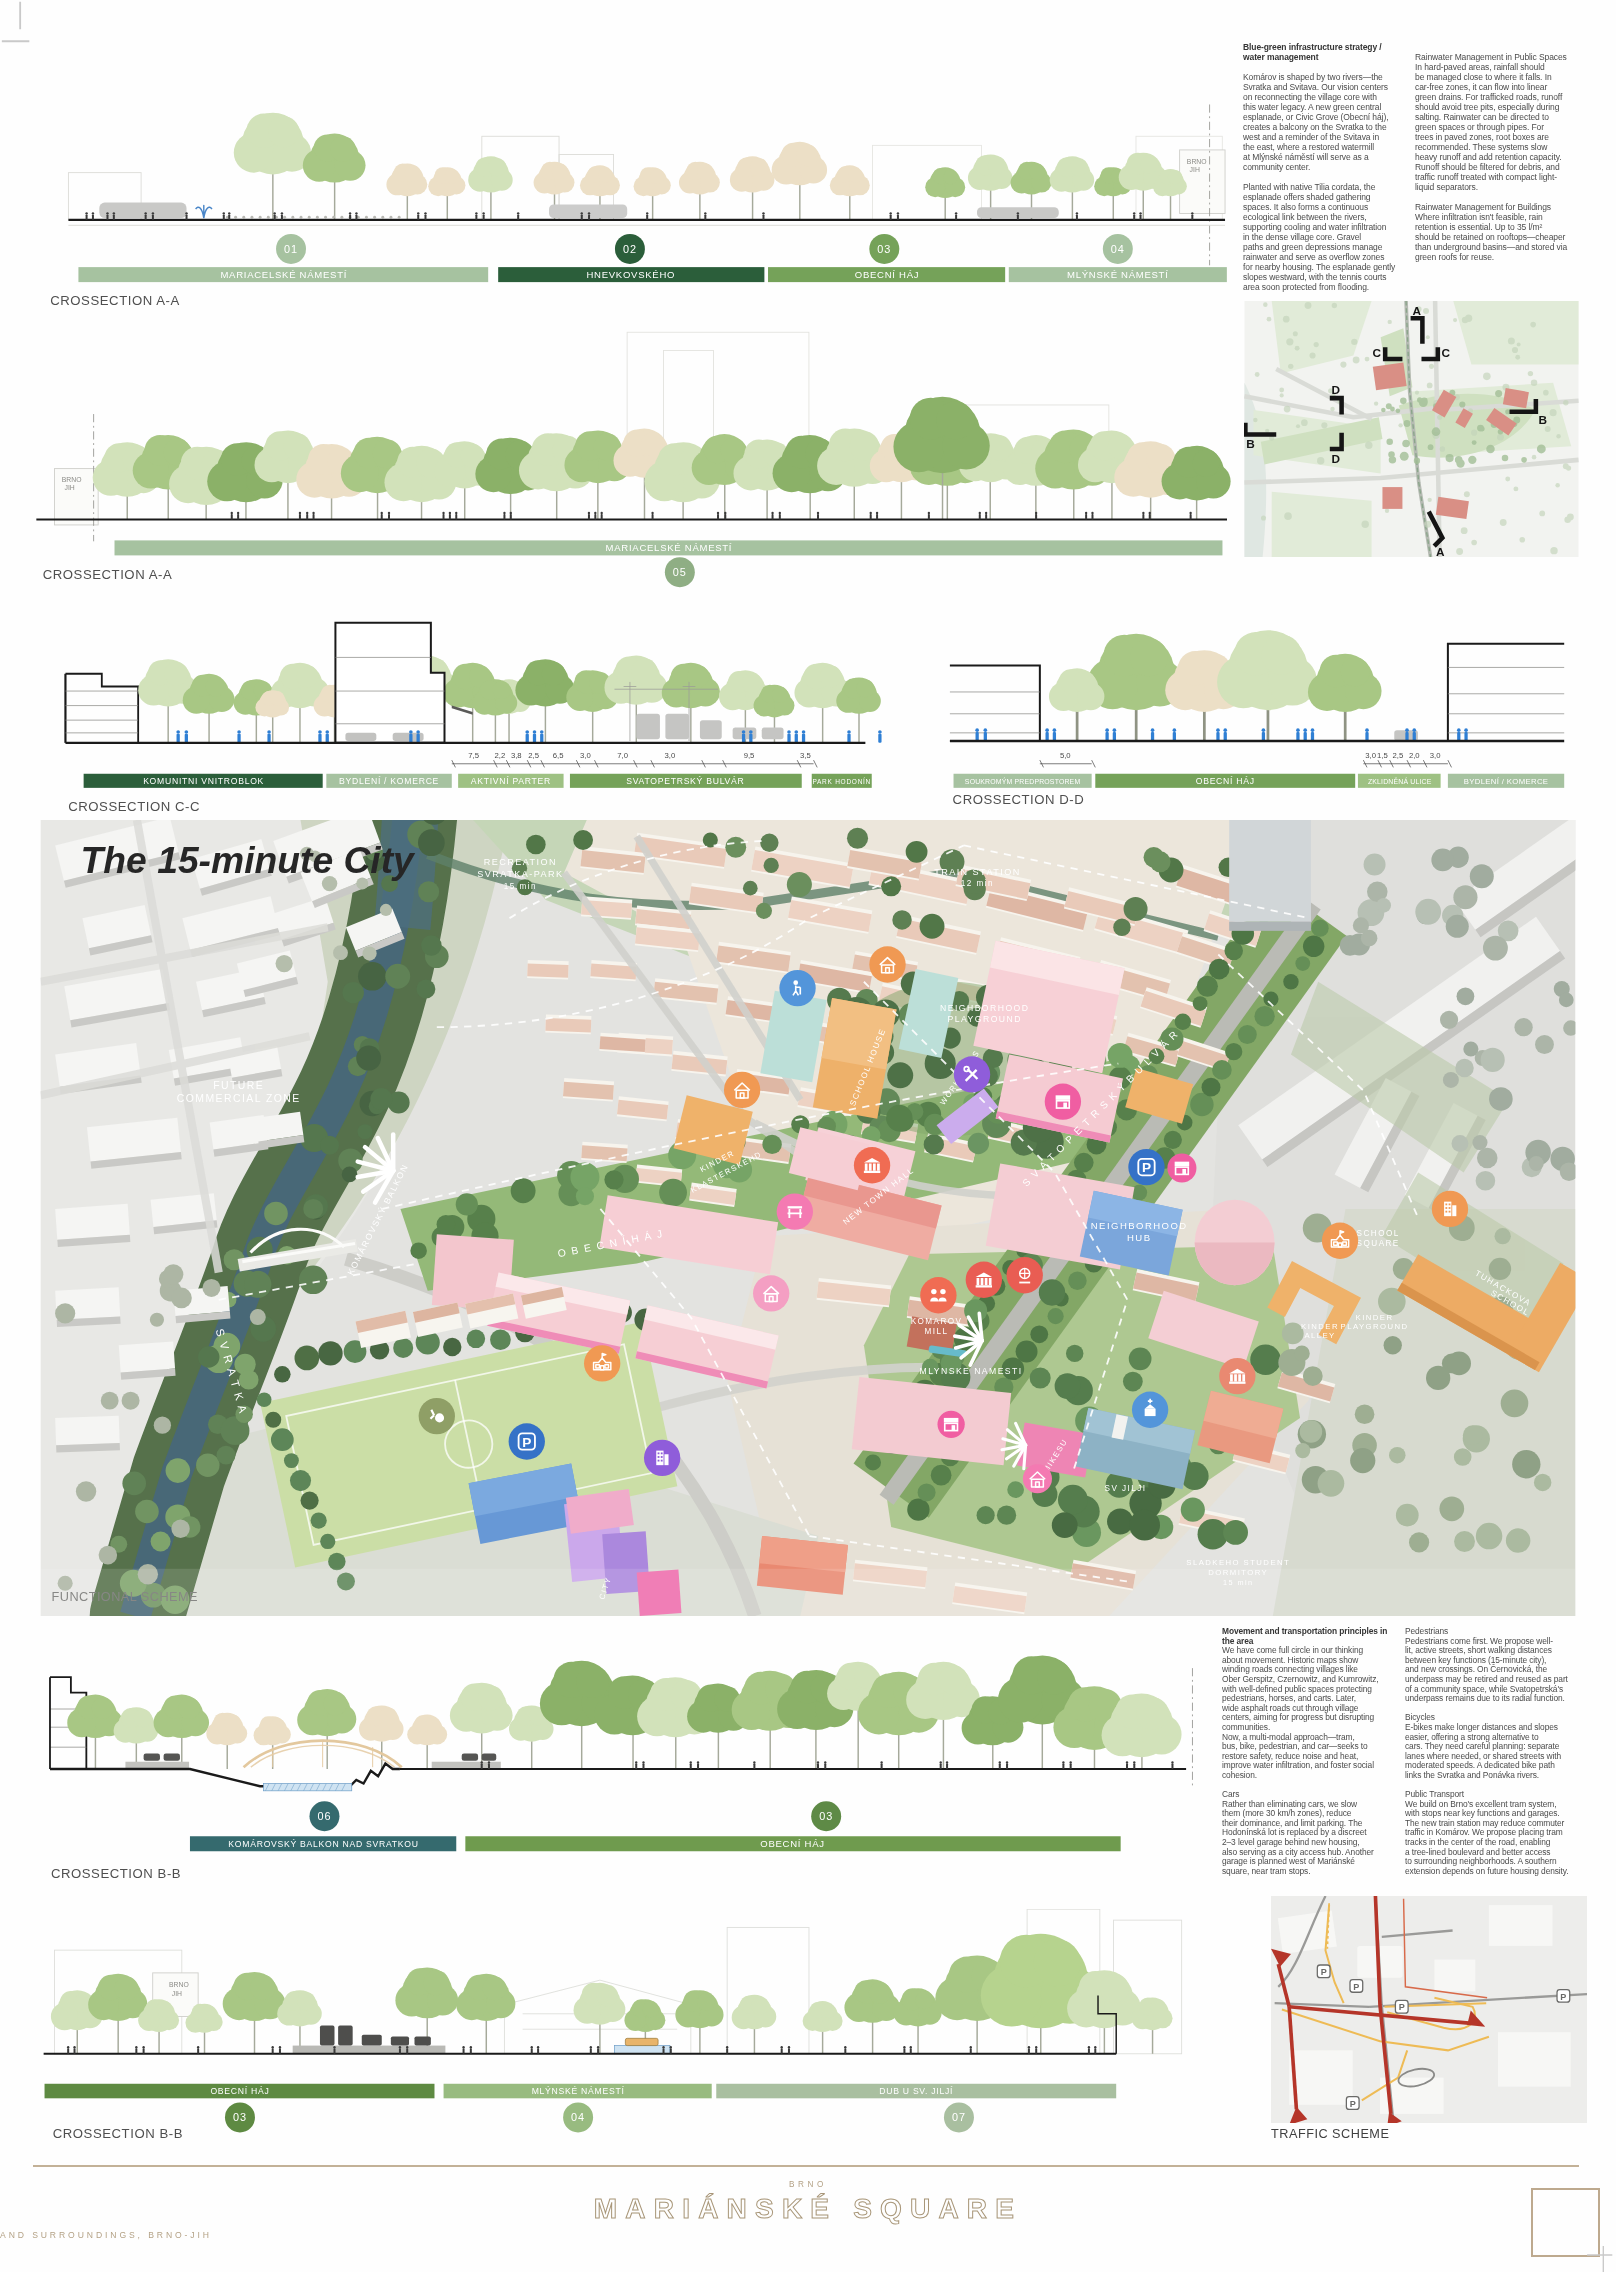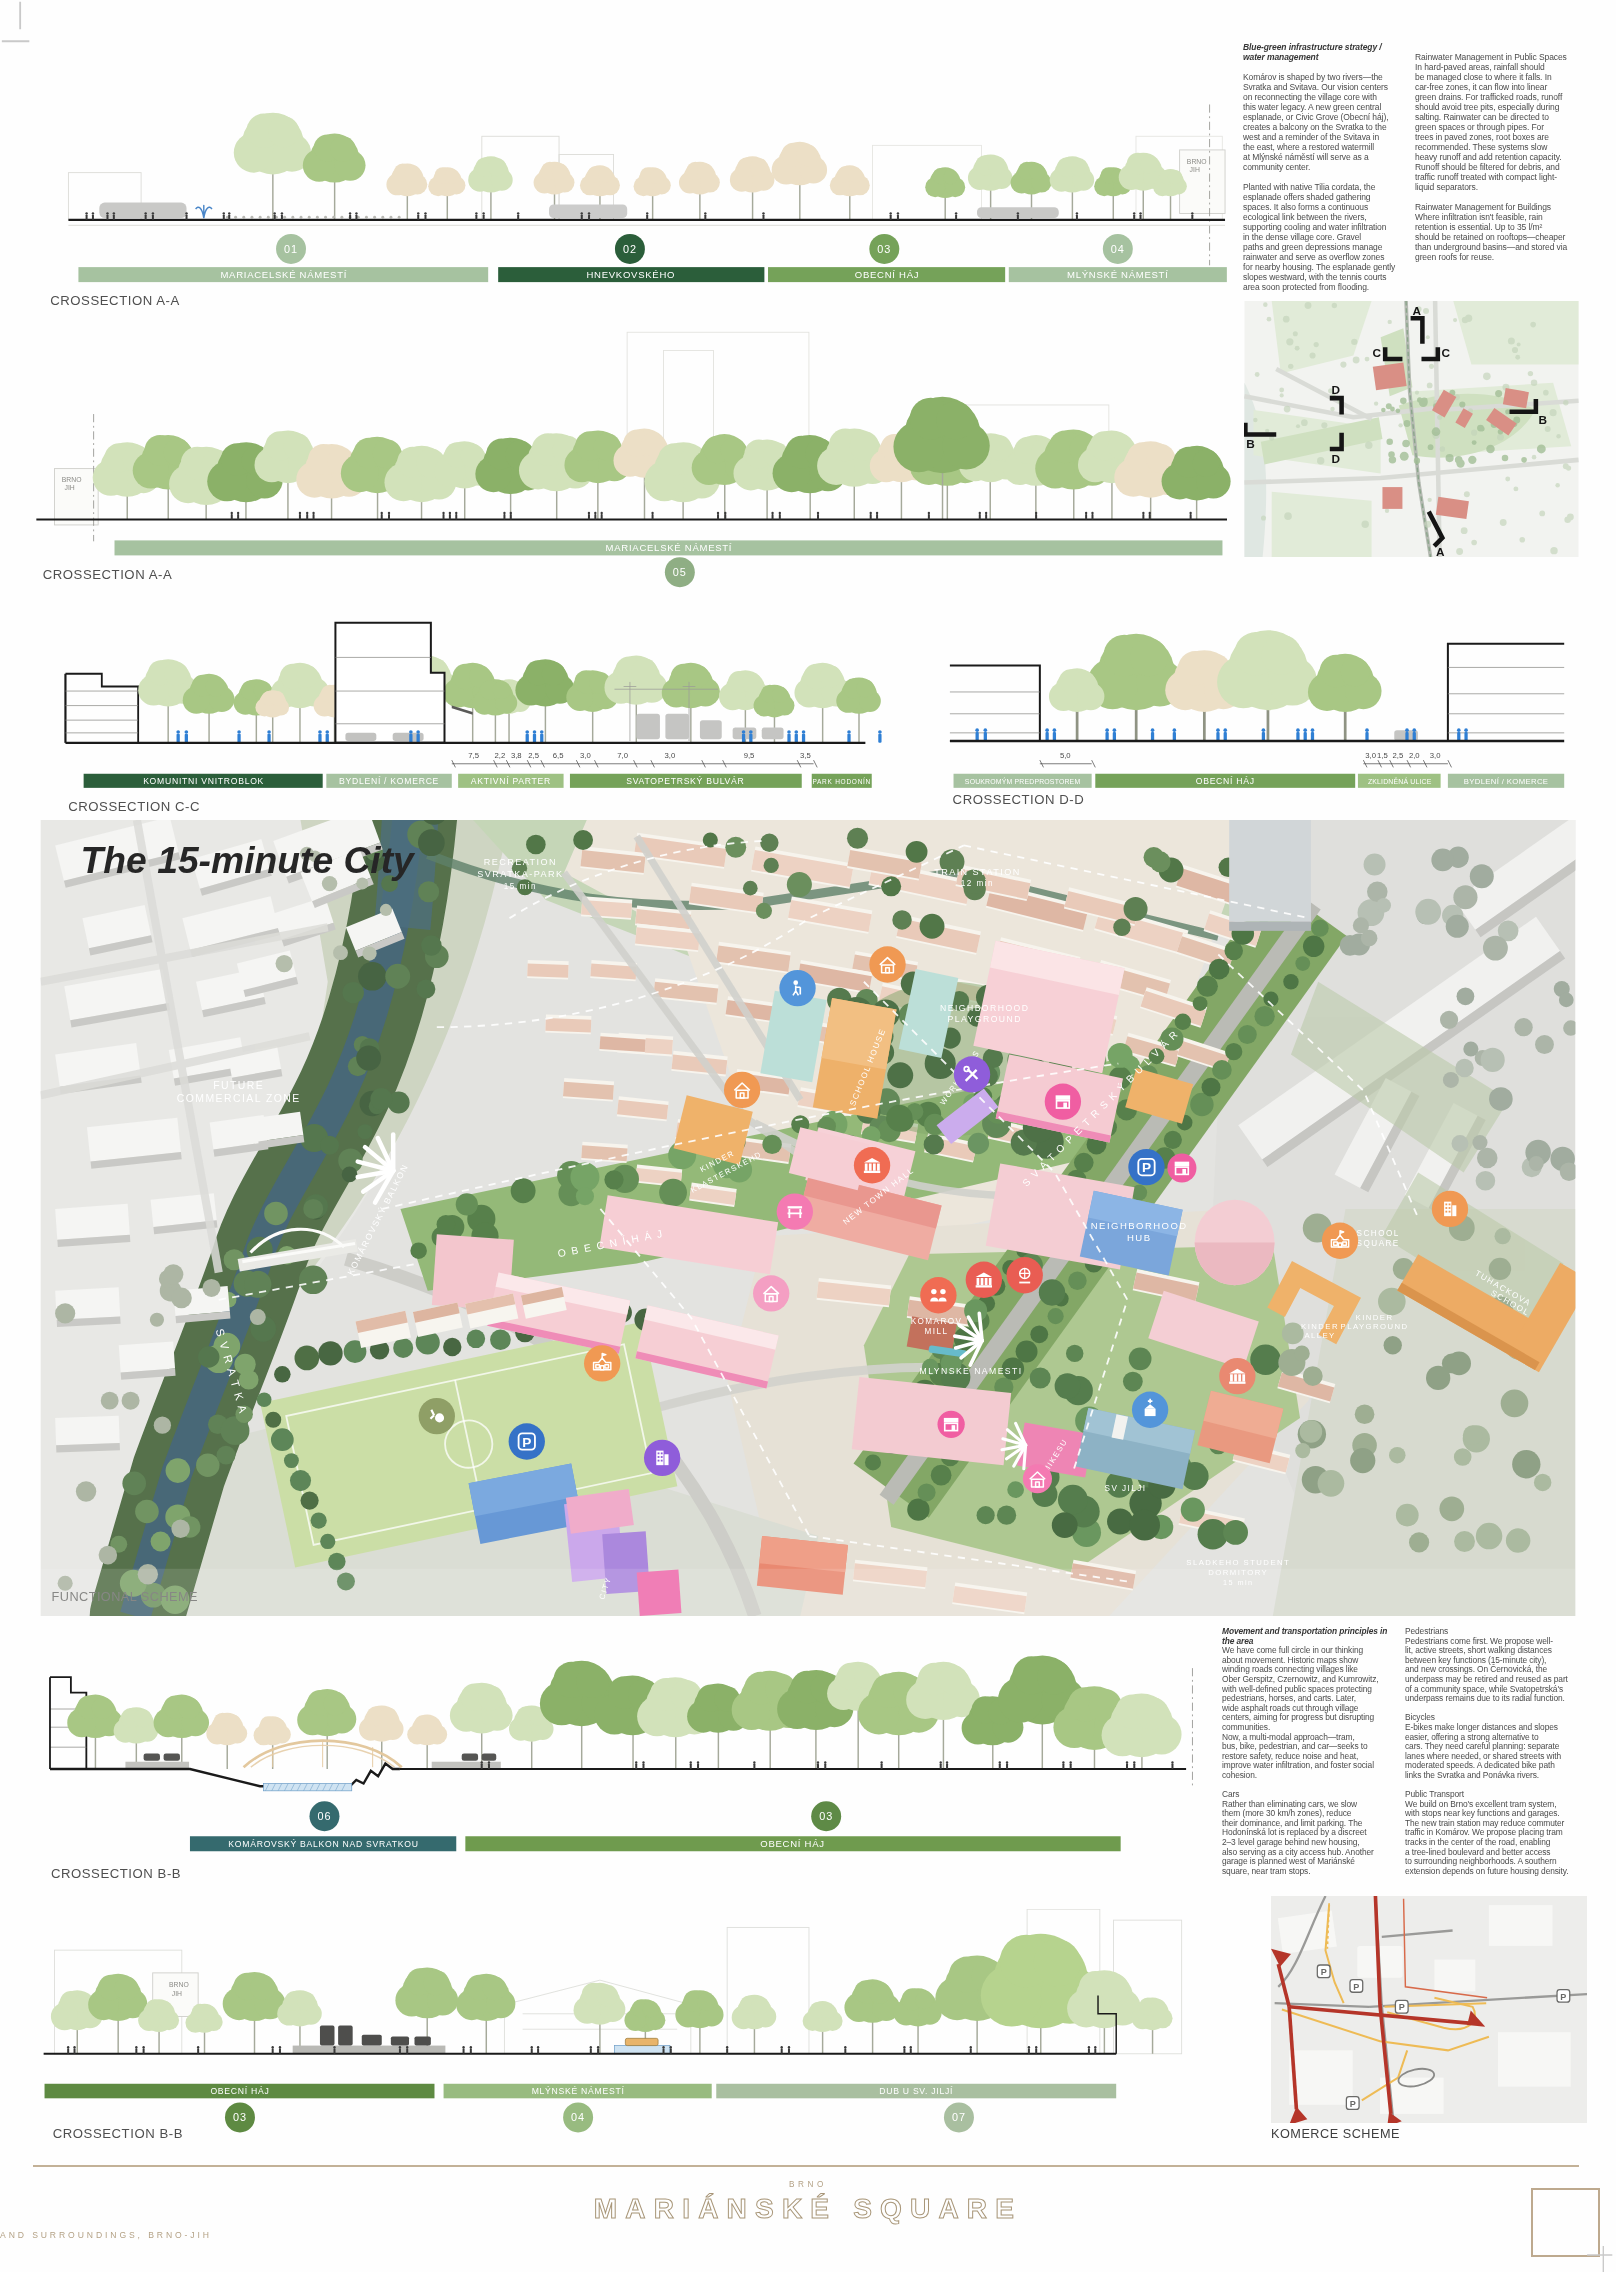--- a/index.html
+++ b/index.html
@@ -1,16 +1,16 @@
 <!DOCTYPE html>
 <html style="font-size:14.5px"><head><meta charset="utf-8"><style>
 html,body{margin:0;padding:0;}
 #board{position:relative;width:1616px;height:2273px;background:#fefefe;overflow:hidden;font-family:"Liberation Sans",sans-serif;}
 .tcol{position:absolute;font-size:8.5px;line-height:10px;color:#4b4b4b;letter-spacing:-0.1px;}
-.tcol b{color:#353535;font-style:italic;}
+.tcol b{color:#353535;}
 svg{position:absolute;display:block;}
 svg text{font-family:"Liberation Sans",sans-serif;}
 </style></head><body>
 <div id="board">
 
 <svg style="left:0;top:0" width="55" height="55" viewBox="0 0 60 60">
       <path d="M2 45 H32 M22 2 V32" stroke="#c9c9c9" stroke-width="2" fill="none"></path>
     </svg>
 
 <svg style="left:0;top:0" width="1616" height="318" viewBox="0 0 1778 350">
@@ -3538,21 +3538,21 @@
 <g>
         <rect x="315" y="103" width="14" height="14" rx="3" fill="#fff" stroke="#6a6a68" stroke-width="1.4"></rect>
         <text x="322" y="114" text-anchor="middle" font-size="10" font-weight="bold" fill="#6a6a68">P</text>
       </g>
 <g>
         <rect x="83" y="221" width="14" height="14" rx="3" fill="#fff" stroke="#6a6a68" stroke-width="1.4"></rect>
         <text x="90" y="232" text-anchor="middle" font-size="10" font-weight="bold" fill="#6a6a68">P</text>
       </g>
 </svg>
 
-<div style="position:absolute;left:1271px;top:2127px;font-size:12.7px;letter-spacing:0.5px;color:#3f3f3f;font-family:'Liberation Sans',sans-serif">KOMERCE SCHEME</div>
+<div style="position:absolute;left:1271px;top:2127px;font-size:12.7px;letter-spacing:0.5px;color:#3f3f3f;font-family:'Liberation Sans',sans-serif">TRAFFIC SCHEME</div>
 
 <div style="position:absolute;left:33px;top:2165px;width:1546px;height:2.3px;background:#c3b197"></div>
 
 <div style="position:absolute;left:0;top:2180px;width:1616px;text-align:center;font-size:8.2px;letter-spacing:3.6px;color:#b4a286">BRNO</div>
 
 <div style="position:absolute;left:0;top:2193px;width:1616px;text-align:center;font-size:28px;letter-spacing:8.2px;color:transparent;-webkit-text-stroke:1px #a89678;font-weight:bold">MARIÁNSKÉ SQUARE</div>
 
 <div style="position:absolute;left:0;top:2230px;width:1616px;text-align:left;font-size:8.6px;letter-spacing:2.9px;color:#b4a286">AND SURROUNDINGS, BRNO-JIH</div>
 
 <div style="position:absolute;left:1531px;top:2188px;width:65px;height:65px;border:2.3px solid #bda98e"></div>

